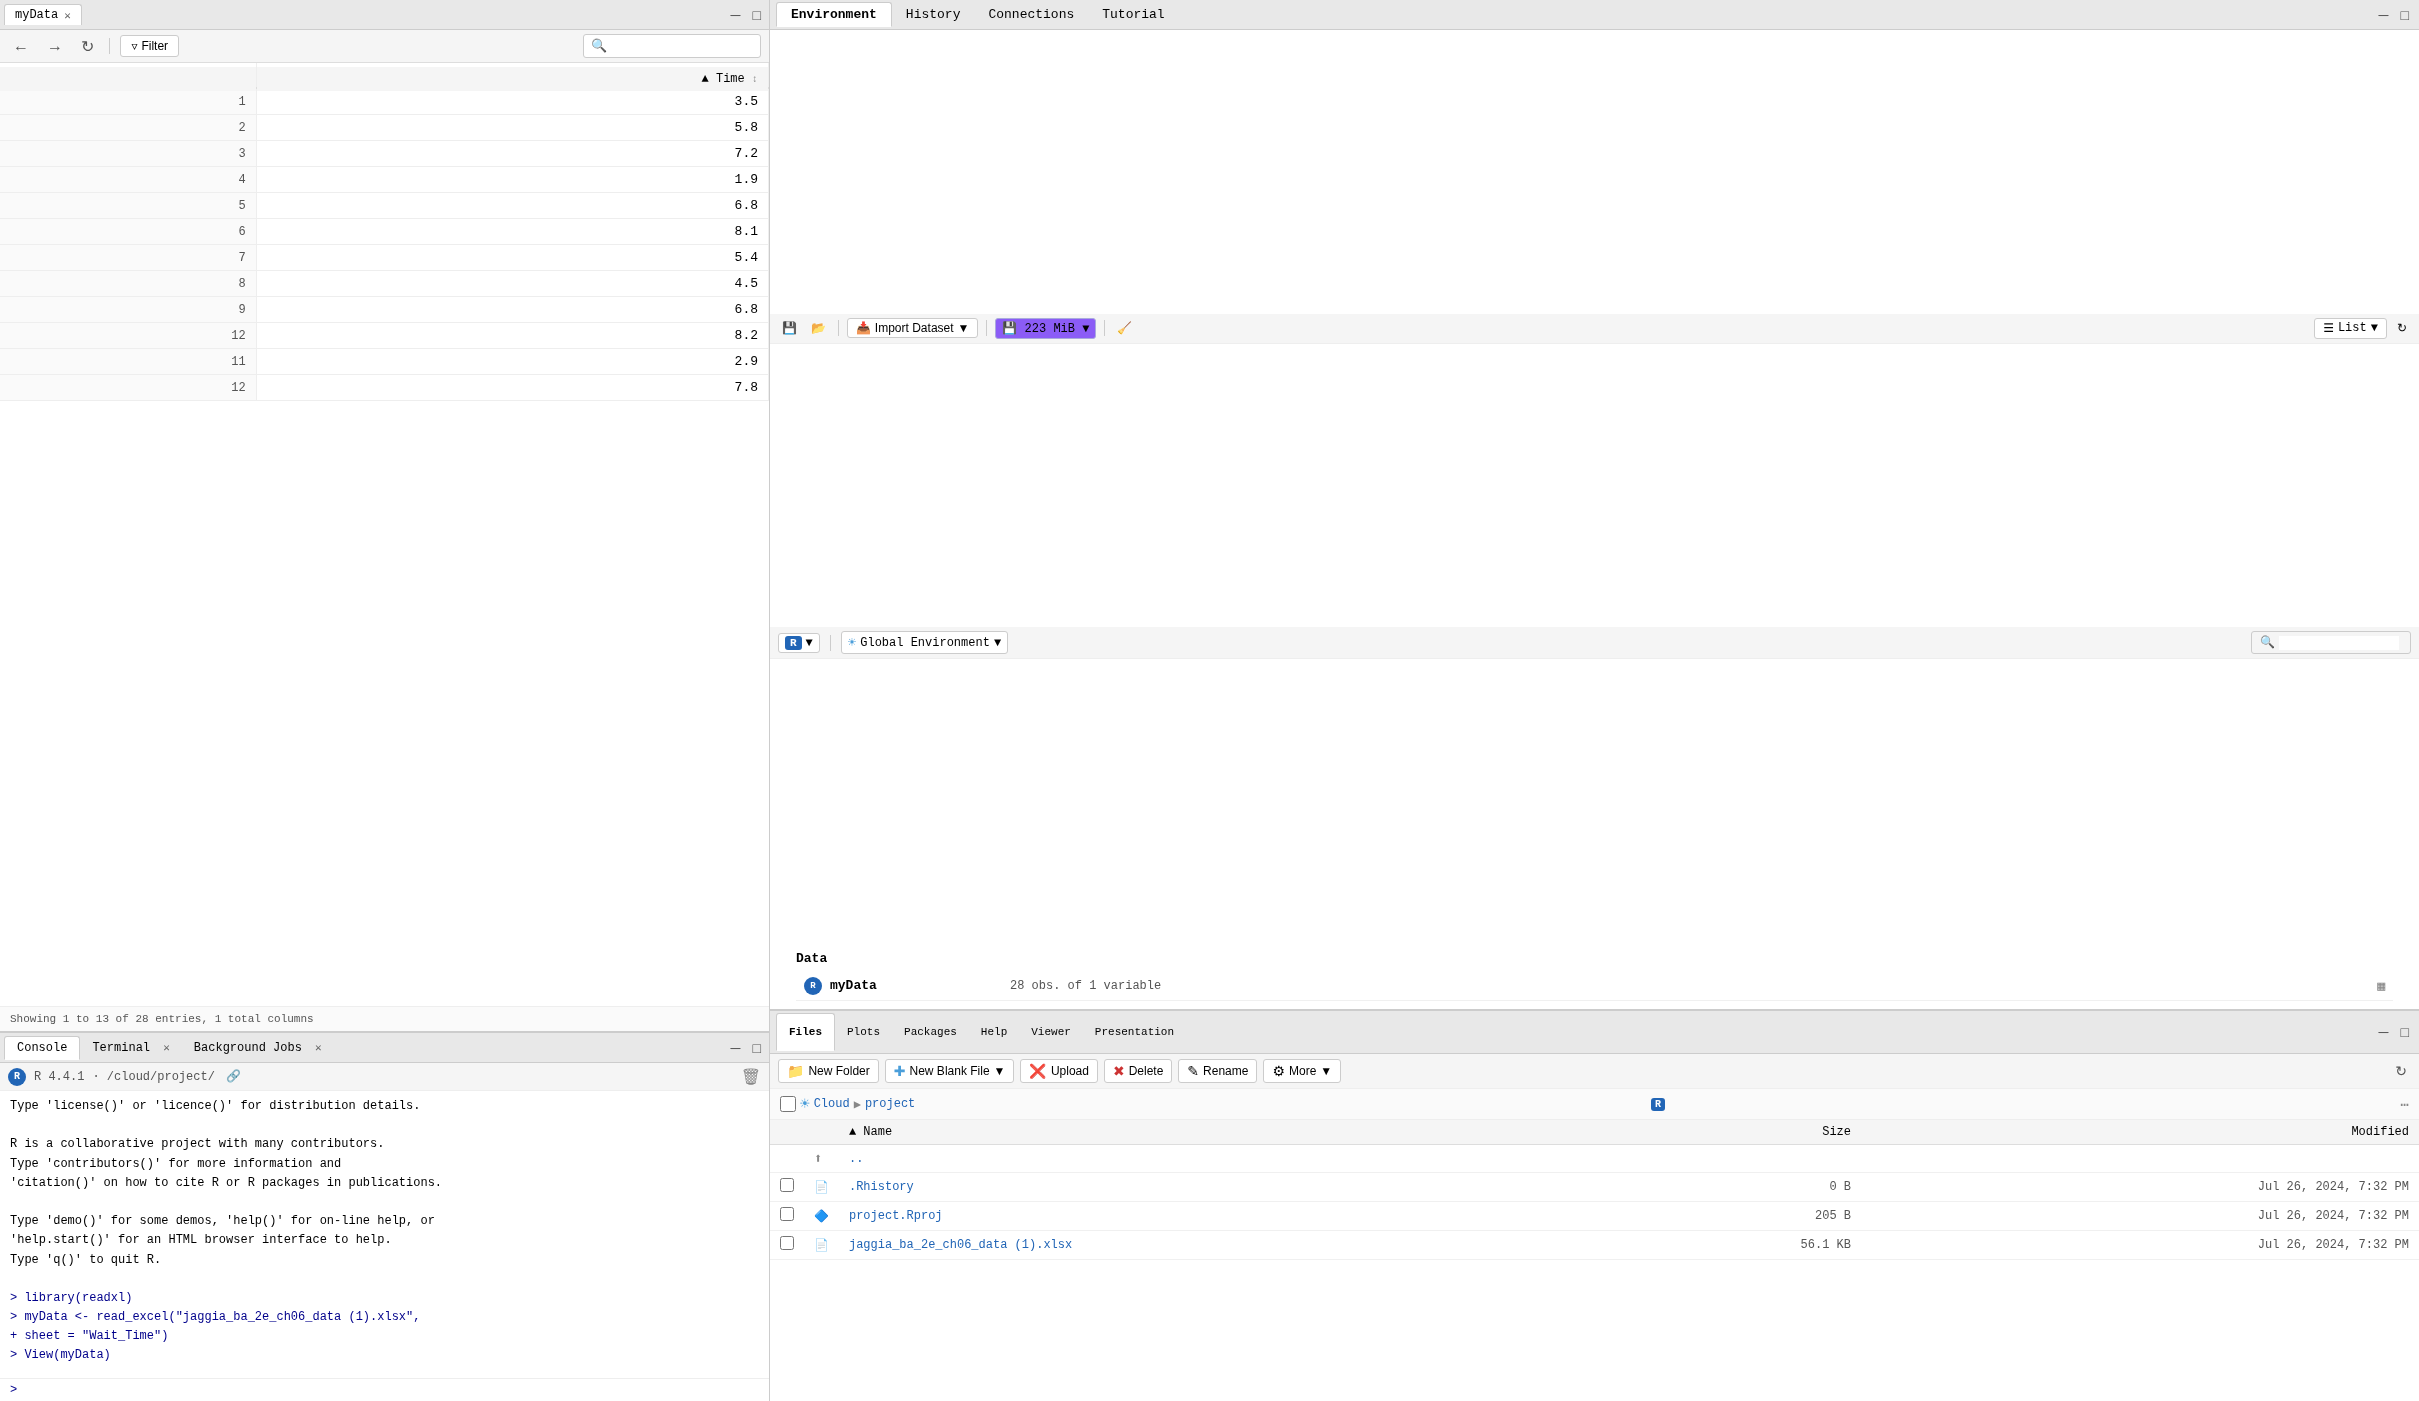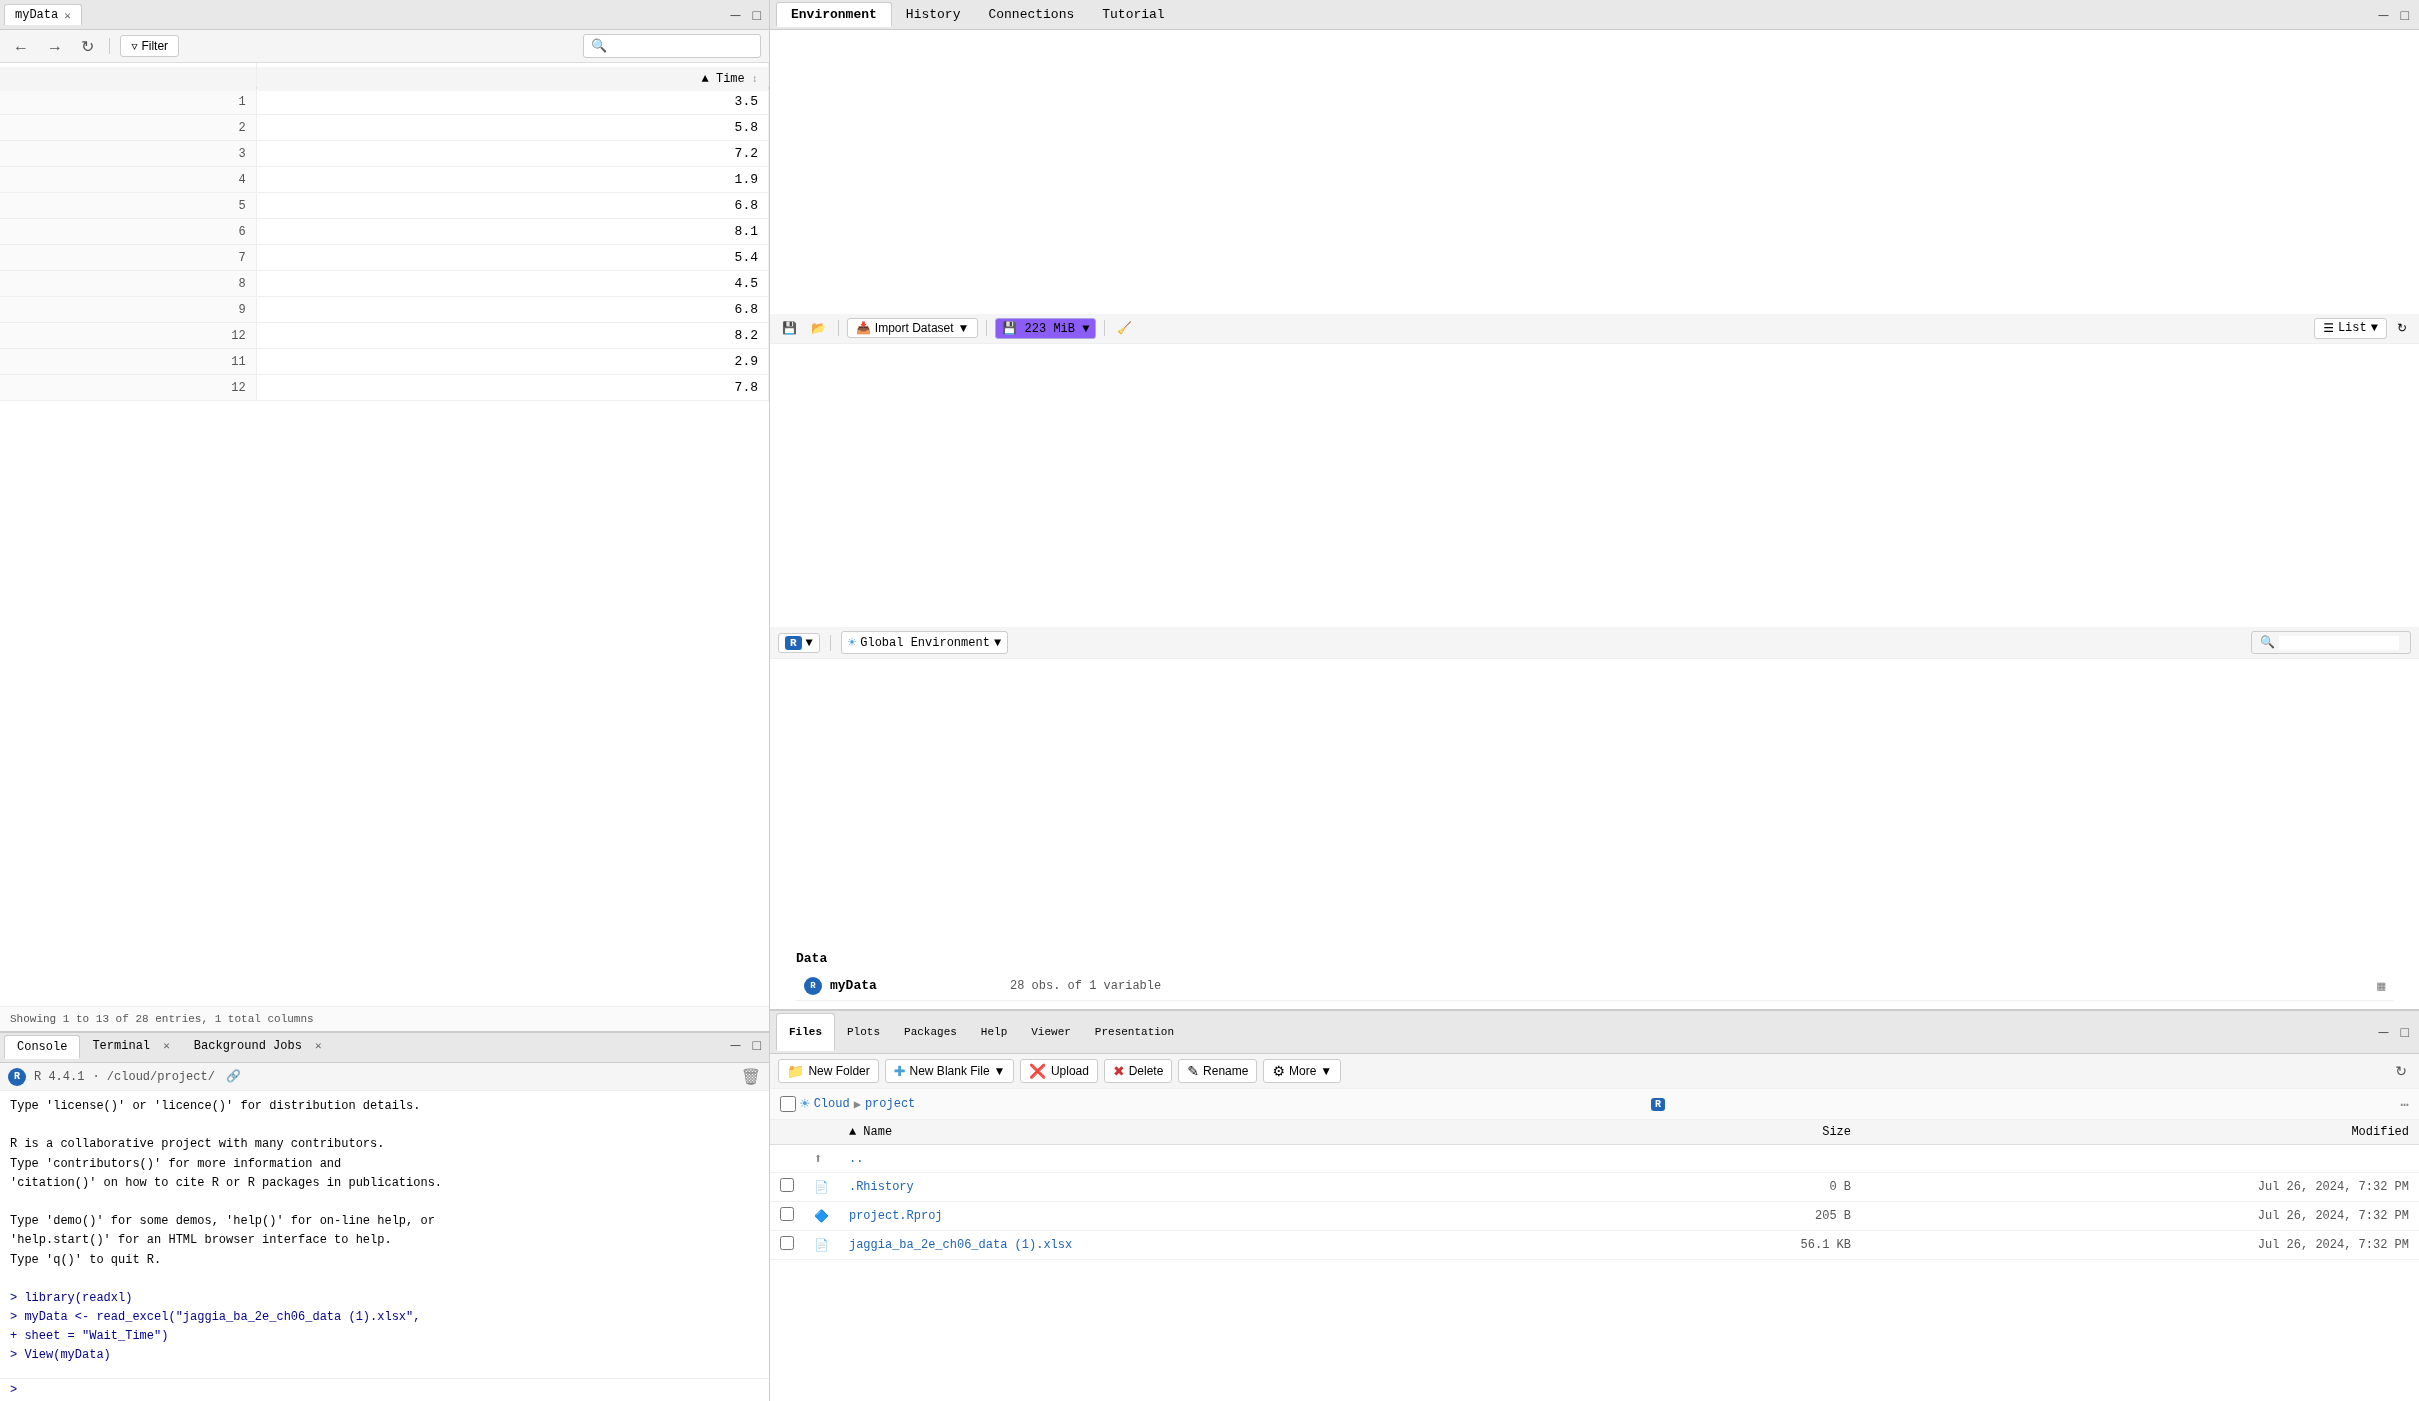--- a/index.html
+++ b/index.html
@@ -29,21 +29,21 @@
     .data-table th { background: #f5f5f5; border-bottom: 2px solid #ddd; border-right: 1px solid #eee; padding: 5px 10px; text-align: right; font-weight: normal; font-size: 12px; position: sticky; top: 4px; }
     .data-table th.row-num-header { text-align: center; width: 60px; }
     .data-table th.col-header { width: 120px; }
     .data-table th .sort-icon { font-size: 10px; color: #888; }
     .data-table td { border-bottom: 1px solid #eee; border-right: 1px solid #eee; padding: 5px 10px; text-align: right; }
     .data-table td.row-num { text-align: right; color: #555; background: #fafafa; font-size: 12px; }
     .data-footer { padding: 6px 10px; font-size: 11px; color: #555; border-top: 1px solid #eee; background: #fafafa; }
 
     
     .bottom-panel { height: 370px; display: flex; flex-direction: column; border-top: 2px solid #ccc; }
-    .bottom-tabs { display: flex; align-items: flex-start; background: #e8e8e8; border-bottom: 1px solid #ccc; padding: 2px 4px; min-height: 30px; }
+    .bottom-tabs { display: flex; align-items: center; background: #e8e8e8; border-bottom: 1px solid #ccc; padding: 2px 4px; min-height: 30px; }
     .bottom-tab { padding: 4px 12px; font-size: 12px; cursor: pointer; border-radius: 3px 3px 0 0; }
     .bottom-tab.active { background: #fff; border: 1px solid #ccc; border-bottom: 1px solid #fff; }
     .bottom-tab .close-btn { margin-left: 6px; color: #666; font-size: 11px; }
     .bottom-controls { margin-left: auto; display: flex; gap: 4px; }
 
     
     .console-area { flex: 1; display: flex; flex-direction: column; }
     .console-header { display: flex; align-items: center; padding: 4px 8px; background: #f5f5f5; border-bottom: 1px solid #eee; font-size: 12px; gap: 8px; }
     .r-logo { width: 18px; height: 18px; background: #2165b6; border-radius: 50%; display: flex; align-items: center; justify-content: center; color: white; font-size: 10px; font-weight: bold; }
     .console-path { font-size: 12px; color: #555; }

